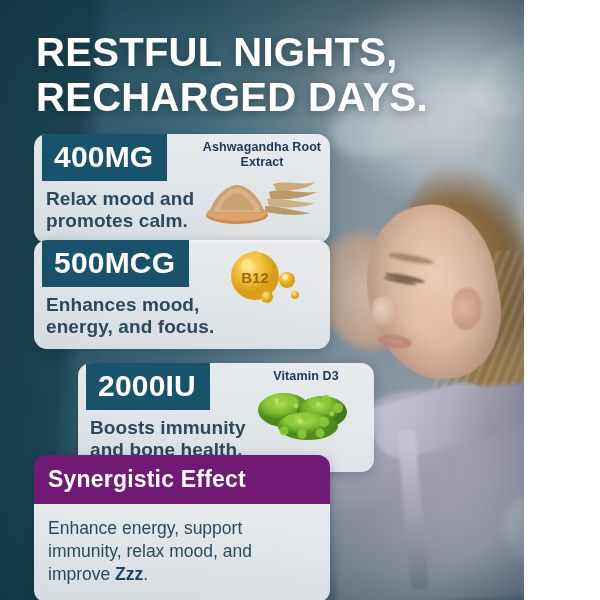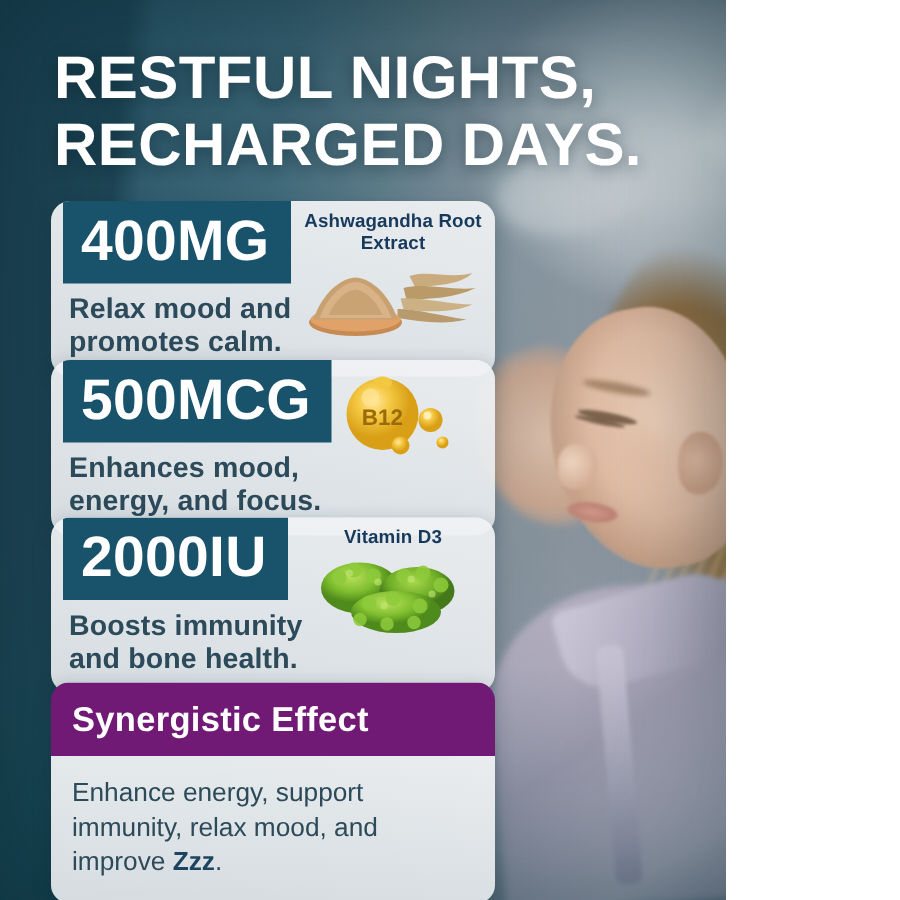--- a/index.html
+++ b/index.html
@@ -1,18 +1,18 @@
 <!DOCTYPE html>
 <html><head>
 <meta charset="utf-8">
 <style>
   html,body{margin:0;padding:0;}
   body{width:600px;height:600px;overflow:hidden;font-family:"Liberation Sans",sans-serif;}
 
-  #stage{position:relative;width:484px;height:600px;overflow:hidden;background:#2b4a57;}
+  #stage{position:relative;width:524px;height:600px;overflow:hidden;background:#2b4a57;}
 
   
   .bg-photo{position:absolute;inset:0;
     background:
       
       radial-gradient(ellipse 210px 150px at 470px 95px, rgba(226,230,233,.95) 0%, rgba(200,207,212,.55) 55%, rgba(170,180,188,0) 78%),
       radial-gradient(ellipse 150px 110px at 560px 210px, rgba(214,219,223,.85) 0%, rgba(190,198,204,.3) 60%, rgba(0,0,0,0) 80%),
       
       radial-gradient(ellipse 260px 200px at 520px 470px, rgba(176,184,193,.85) 0%, rgba(150,160,172,.45) 55%, rgba(0,0,0,0) 82%),
       radial-gradient(ellipse 200px 160px at 380px 560px, rgba(160,170,182,.7) 0%, rgba(140,152,166,.2) 60%, rgba(0,0,0,0) 85%),
@@ -89,30 +89,30 @@
     font-size:40px;line-height:1.12;font-weight:700;letter-spacing:.3px;
     text-shadow:0 2px 10px rgba(8,30,42,.45);}
   .headline .l2{display:block;}
 
   
   .card{position:absolute;left:34px;width:296px;border-radius:13px;
     background:linear-gradient(180deg,rgba(240,242,244,.94) 0%,rgba(229,233,236,.92) 100%);
     box-shadow:0 3px 12px rgba(10,34,46,.25);overflow:hidden;}
   .card-inner{position:relative;padding:0 0 10px 0;min-height:94px;}
   .badge{display:inline-block;margin-left:8px;background:#19536b;color:#fff;
-    font-size:38px;font-weight:700;line-height:1;padding:8px 14px 9px 12px;letter-spacing:.2px;}
+    font-size:30px;font-weight:700;line-height:1;padding:8px 14px 9px 12px;letter-spacing:.2px;}
   .desc{color:#2c4a5a;font-size:19px;line-height:1.18;margin:7px 0 0 12px;max-width:175px;
     font-weight:700;letter-spacing:.1px;}
   .ing{position:absolute;right:6px;top:6px;width:124px;text-align:center;}
   .ing-label{color:#17395c;font-size:12.5px;font-weight:700;line-height:1.2;letter-spacing:.1px;}
   .ing-art{margin-top:2px;height:56px;display:flex;align-items:flex-start;justify-content:center;}
 
   #card1{top:134px;}
   #card2{top:240px;}
-  #card3{top:345px;}
+  #card3{top:363px;margin-left:44px;}
 
   
   #synergy{position:absolute;left:34px;top:455px;width:296px;border-radius:12px;overflow:hidden;
     box-shadow:0 3px 12px rgba(10,34,46,.25);}
   .syn-head{background:#701a75;color:#fff;font-size:23px;font-weight:700;
     padding:11px 0 11px 14px;letter-spacing:.2px;}
   .syn-body{background:linear-gradient(180deg,rgba(240,242,244,.95) 0%,rgba(228,232,235,.93) 100%);
     color:#2c4a5a;font-size:17.5px;line-height:1.32;padding:13px 12px 16px 14px;}
   .syn-body b{font-weight:700;color:#1d4460;}
 </style>

